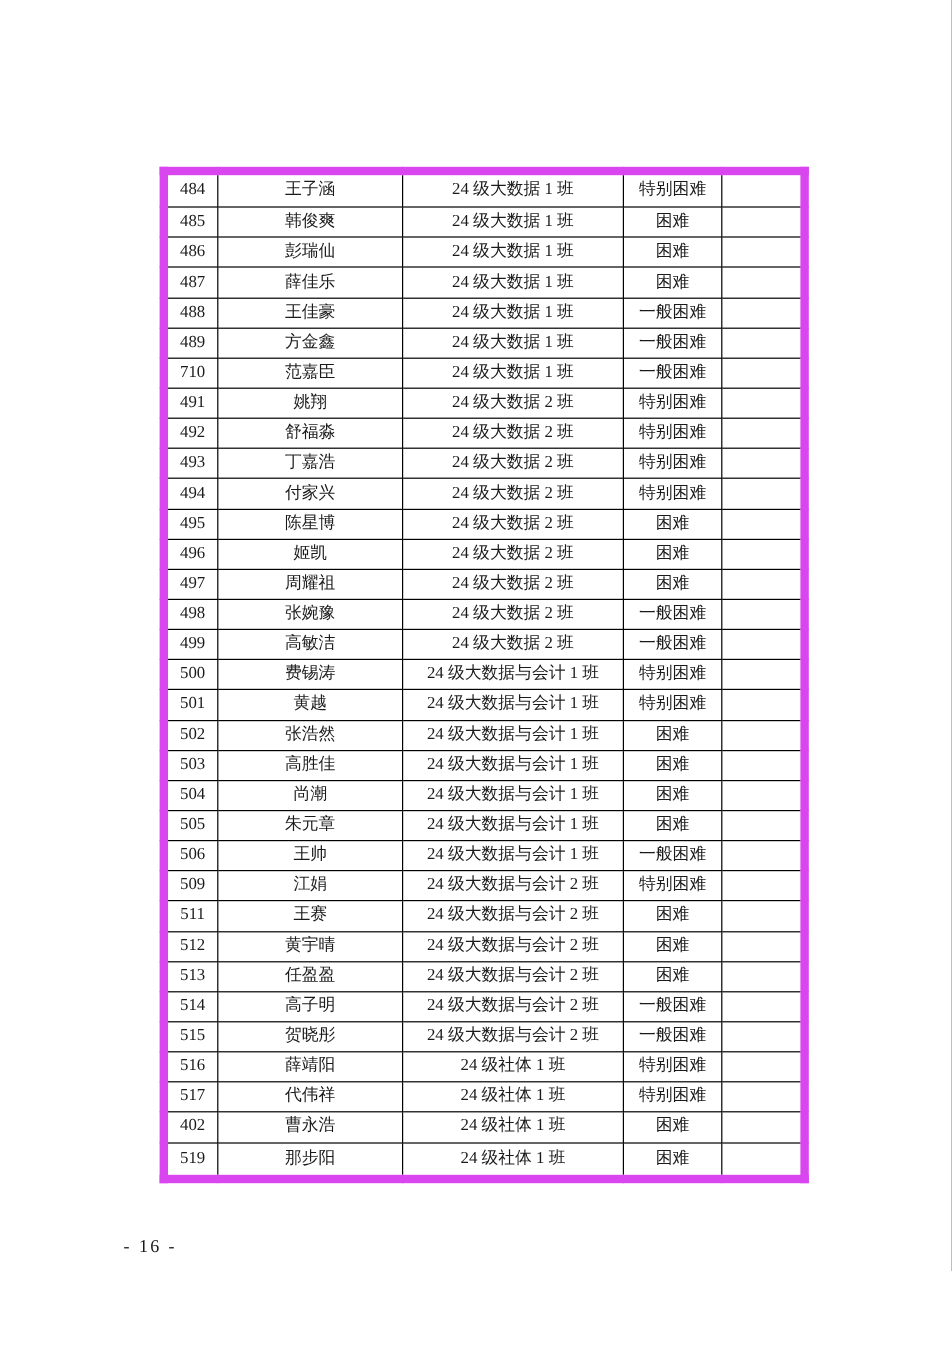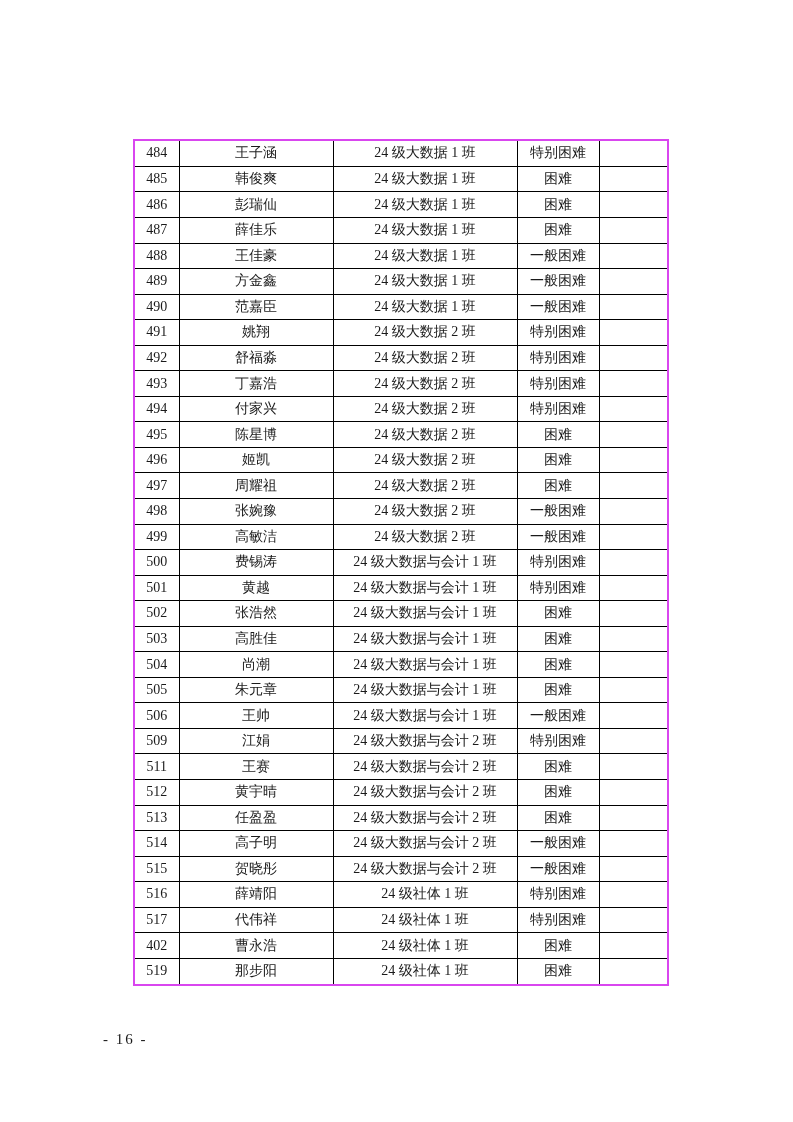--- a/index.html
+++ b/index.html
@@ -14,21 +14,21 @@
     overflow: hidden;
   }
   table.roster {
     position: absolute;
     left: 133px;
     top: 139px;
     width: 534px;
     height: 847px;
     border-collapse: collapse;
     table-layout: fixed;
-    border: 2px solid #d946ef;
+    border: 7px solid #d946ef;
   }
   table.roster td {
     border: 1px solid #000;
     font-size: 14px;
     text-align: center;
     vertical-align: middle;
     white-space: nowrap;
     overflow: hidden;
     padding: 0;
     line-height: 1;
@@ -98,21 +98,21 @@
           <td></td>
         </tr>
         <tr>
           <td>489</td>
           <td>方金鑫</td>
           <td>24 级大数据 1 班</td>
           <td>一般困难</td>
           <td></td>
         </tr>
         <tr>
-          <td>490</td>
+          <td>710</td>
           <td>范嘉臣</td>
           <td>24 级大数据 1 班</td>
           <td>一般困难</td>
           <td></td>
         </tr>
         <tr>
           <td>491</td>
           <td>姚翔</td>
           <td>24 级大数据 2 班</td>
           <td>特别困难</td>

